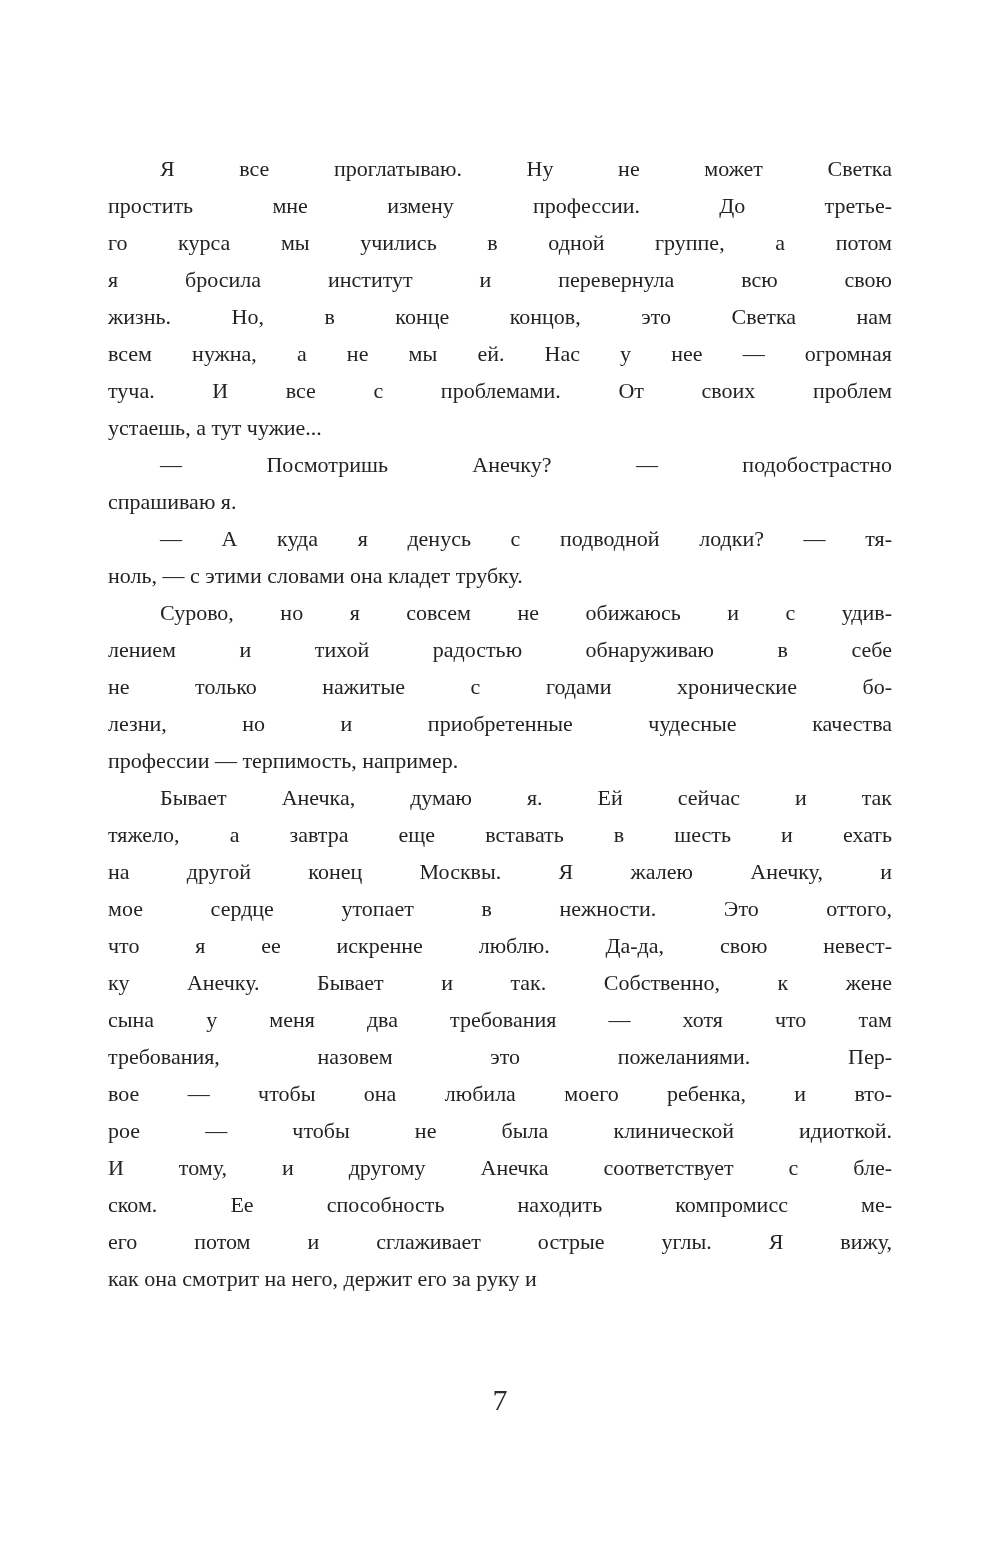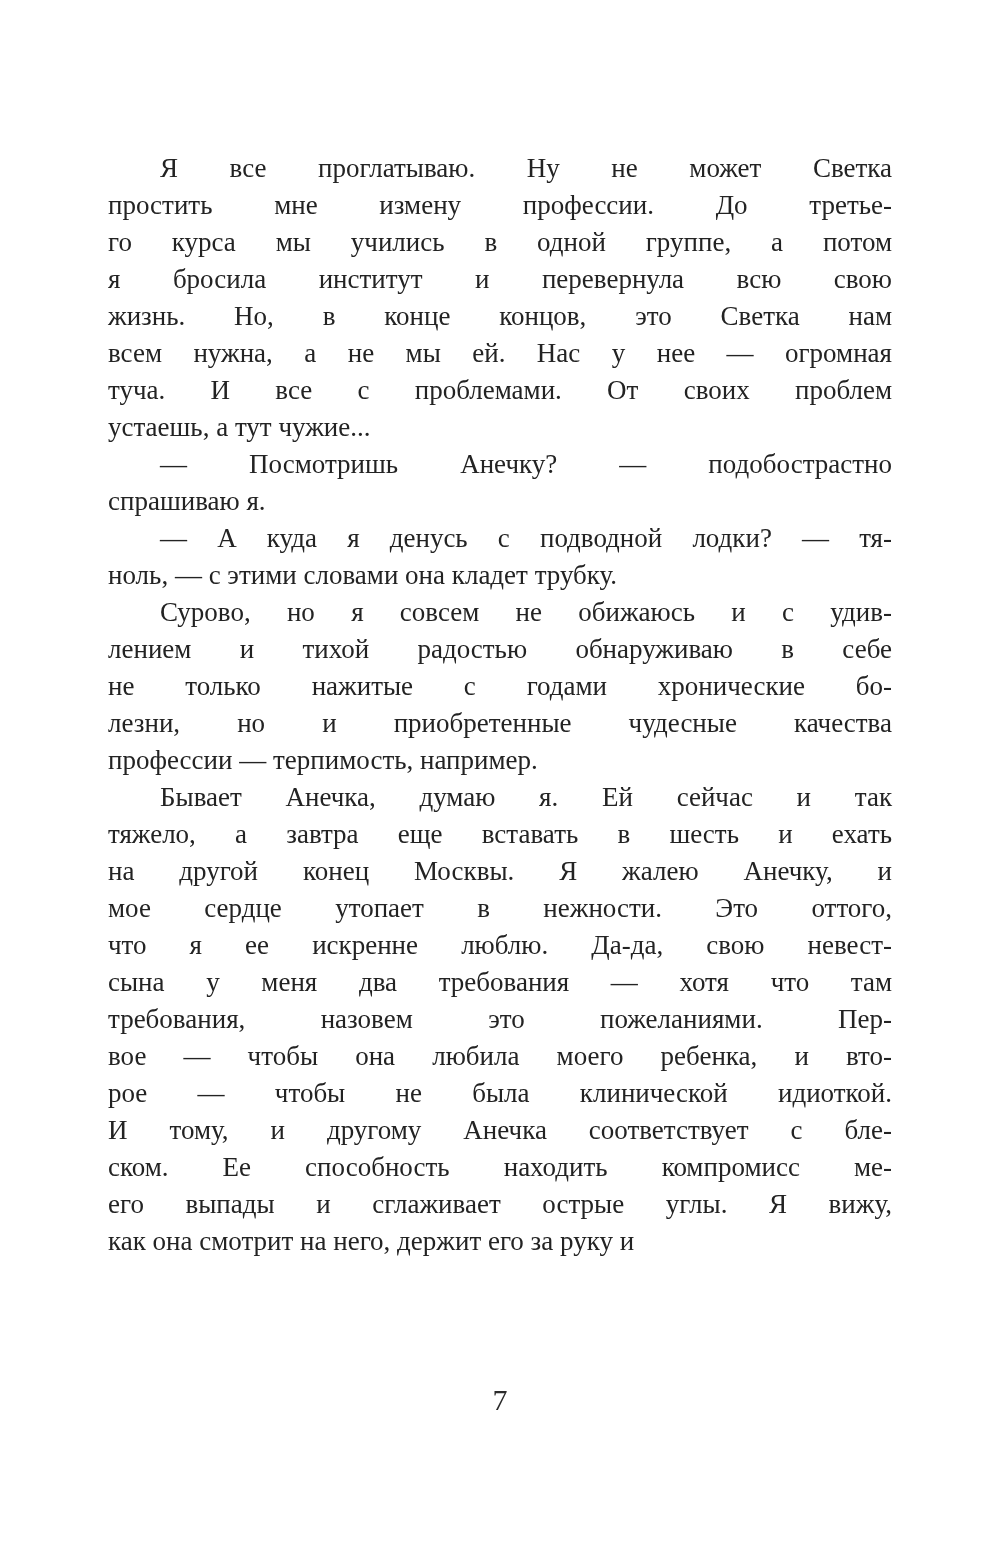--- a/index.html
+++ b/index.html
@@ -14,21 +14,21 @@
     background: #ffffff;
     overflow: hidden;
     font-family: "Liberation Serif", serif;
   }
   .text-block {
     position: absolute;
     left: 108px;
     top: 150px;
     width: 784px;
     color: #232323;
-    font-size: 27px;
+    font-size: 22px;
     line-height: 37px;
   }
   .paragraph {
     margin: 0;
   }
   .line {
     text-align: justify;
     text-align-last: justify;
     white-space: normal;
   }
@@ -78,24 +78,25 @@
         <div class="line">не только нажитые с годами хронические бо-</div>
         <div class="line">лезни, но и приобретенные чудесные качества</div>
         <div class="line last">профессии — терпимость, например.</div>
       </div>
       <div class="paragraph">
         <div class="line first">Бывает Анечка, думаю я. Ей сейчас и так</div>
         <div class="line">тяжело, а завтра еще вставать в шесть и ехать</div>
         <div class="line">на другой конец Москвы. Я жалею Анечку, и</div>
         <div class="line">мое сердце утопает в нежности. Это оттого,</div>
         <div class="line">что я ее искренне люблю. Да-да, свою невест-</div>
+        <div class="line">ку Анечку. Бывает и так. Собственно, к жене</div>
         <div class="line">сына у меня два требования — хотя что там</div>
         <div class="line">требования, назовем это пожеланиями. Пер-</div>
         <div class="line">вое — чтобы она любила моего ребенка, и вто-</div>
         <div class="line">рое — чтобы не была клинической идиоткой.</div>
         <div class="line">И тому, и другому Анечка соответствует с бле-</div>
         <div class="line">ском. Ее способность находить компромисс ме-</div>
-        <div class="line">его выпады и сглаживает острые углы. Я вижу,</div>
+        <div class="line">его потом и сглаживает острые углы. Я вижу,</div>
         <div class="line last">как она смотрит на него, держит его за руку и</div>
       </div>
     </div>
   <div class="page-number">7</div>
 </div>
 
 </body></html>

